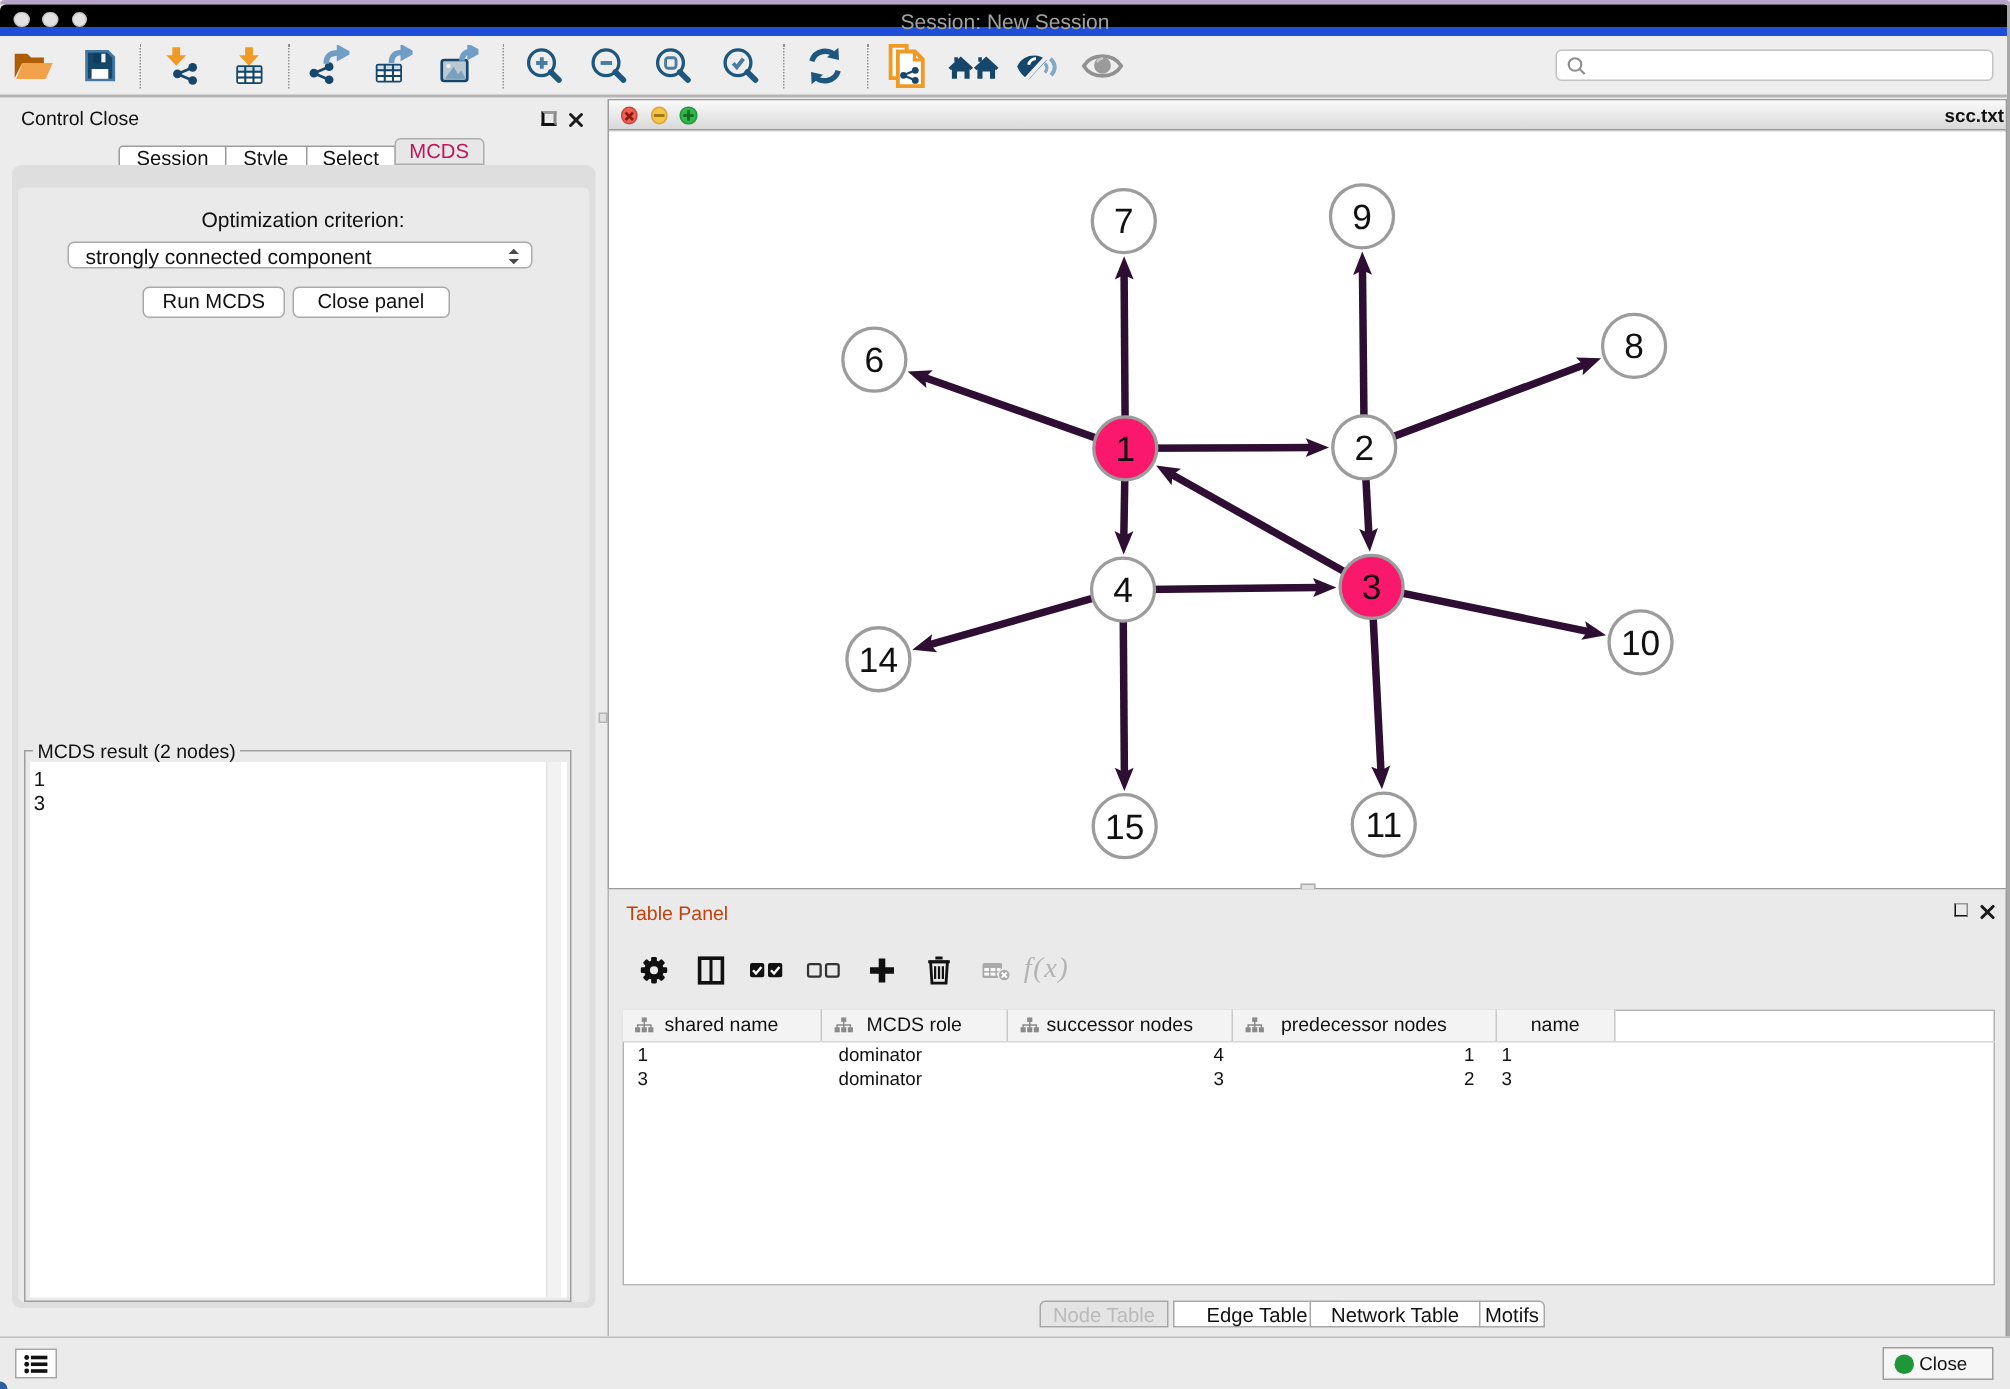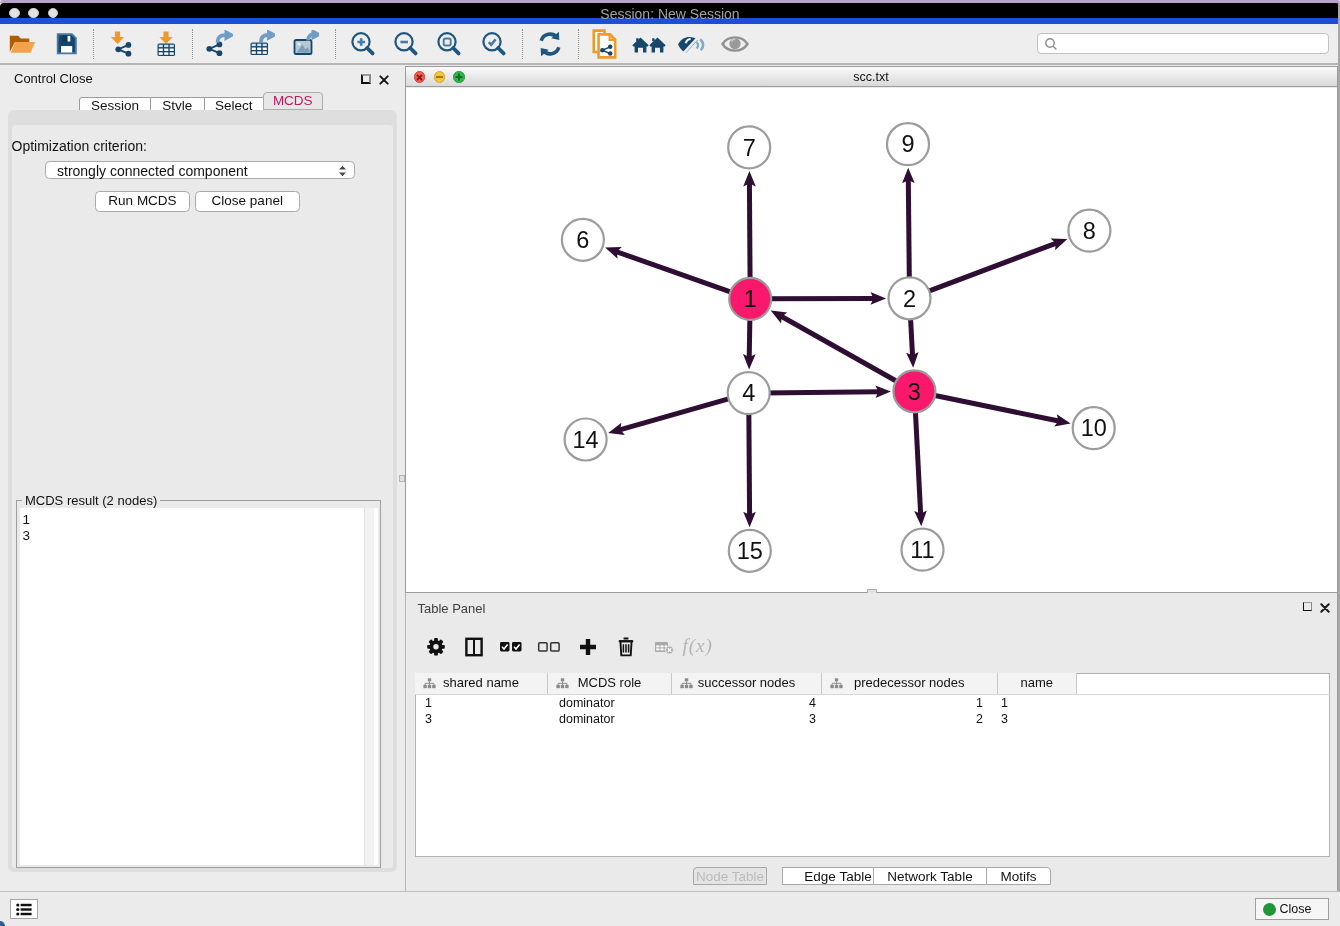--- a/index.html
+++ b/index.html
@@ -192,21 +192,21 @@
   </svg>
 
 <div class="tab" style="left:79px;top:96.5px;width:72px;border-radius:3px 0 0 0">Session</div>
 <div class="tab" style="left:150px;top:96.5px;width:54.5px">Style</div>
 <div class="tab" style="left:203.5px;top:96.5px;width:60.5px">Select</div>
 <div class="tab" style="left:263px;top:92px;width:59.5px;background:#e8e7e8;color:#be185d;border-radius:4px 4px 0 0;border-color:#aeadae">MCDS</div>
 
 <div class="abs" style="left:7.5px;top:109.5px;width:389px;height:762px;background:#dfdedf;border-radius:6px"></div>
 <div class="abs" style="left:11.5px;top:125px;width:381px;height:743px;background:#ebeaeb;border-radius:4px"></div>
 
-<div class="abs" style="left:11.5px;top:137.5px;width:381px;text-align:left;font-size:14px;color:#111">Optimization criterion:</div>
+<div class="abs" style="left:11.5px;top:137.5px;width:381px;text-align:center;font-size:14px;color:#111">Optimization criterion:</div>
 
 <div class="abs" style="left:45px;top:161px;width:309.5px;height:18px;background:#fff;border:1px solid #ababab;border-radius:4.5px">
   <div class="abs" style="left:11px;top:1px;font-size:14px;color:#111">strongly connected component</div>
   <svg class="abs" style="left:291px;top:2.5px" width="11" height="12" viewBox="0 0 11 12">
       <path d="M2,4.4 L5.5,0.8 L9,4.4 z M2,7.6 L5.5,11.2 L9,7.6 z" fill="#4a4a4a"></path>
     </svg>
 </div>
 
 <div class="abs" style="left:95px;top:191px;width:95px;height:20.5px;background:#fff;border:1px solid #a9a9a9;border-radius:4.5px;font-size:13.5px;color:#111;text-align:center;line-height:18.5px">Run MCDS</div>
 <div class="abs" style="left:195px;top:191px;width:104.5px;height:20.5px;background:#fff;border:1px solid #a9a9a9;border-radius:4.5px;font-size:13.5px;color:#111;text-align:center;line-height:18.5px">Close panel</div>
@@ -225,21 +225,21 @@
     <div class="abs" style="left:7.5px;top:4px;width:11.5px;height:11.5px;border-radius:50%;background:#ee5f55;border:1px solid #ce4437"></div>
     <svg class="abs" style="left:10px;top:6.5px" width="7" height="7" viewBox="0 0 7 7">
         <path d="M1,1 L6,6 M6,1 L1,6" stroke="#8c1a10" stroke-width="1.8"></path>
       </svg>
     <div class="abs" style="left:27.5px;top:4px;width:11.5px;height:11.5px;border-radius:50%;background:#f6c343;border:1px solid #d8a435"></div>
     <div class="abs" style="left:30px;top:9px;width:7px;height:2px;background:#9c7b16"></div>
     <div class="abs" style="left:47px;top:4px;width:11.5px;height:11.5px;border-radius:50%;background:#2eb94a;border:1px solid #21963a"></div>
     <svg class="abs" style="left:49px;top:6px" width="8" height="8" viewBox="0 0 8 8">
         <path d="M4,0.5 V7.5 M0.5,4 H7.5" stroke="#156e23" stroke-width="2"></path>
       </svg>
-    <div class="abs" style="left:0;top:3px;width:930px;text-align:center;font-size:12.5px;font-weight:normal;color:#111">scc.txt</div>
+    <div class="abs" style="left:0;top:3px;width:930px;text-align:right;font-size:12.5px;font-weight:bold;color:#111">scc.txt</div>
   </div>
   <div class="abs" style="left:0;top:21px;width:930.5px;height:503.5px;background:#fff">
     <svg width="930" height="503" viewBox="0 0 930 503" style="position:absolute;left:0;top:0">
         <line x1="344.2" y1="210.9" x2="343.4" y2="93.9" stroke="#2f0e33" stroke-width="5"></line>
         <polygon points="343.4,82.9 349.8,98.4 343.4,95.4 337.2,98.4" fill="#2f0e33"></polygon>
         <line x1="344.2" y1="210.9" x2="209.4" y2="163.3" stroke="#2f0e33" stroke-width="5"></line>
         <polygon points="199.1,159.6 215.8,158.9 210.8,163.8 211.6,170.7" fill="#2f0e33"></polygon>
         <line x1="344.2" y1="210.9" x2="469.0" y2="210.4" stroke="#2f0e33" stroke-width="5"></line>
         <polygon points="480.0,210.4 464.5,216.7 467.5,210.4 464.5,204.1" fill="#2f0e33"></polygon>
         <line x1="344.2" y1="210.9" x2="343.2" y2="270.6" stroke="#2f0e33" stroke-width="5"></line>
@@ -286,21 +286,21 @@
         <text x="179.6" y="359.7" text-anchor="middle" font-size="23.5" fill="#111">14</text>
         <text x="343.8" y="471.0" text-anchor="middle" font-size="23.5" fill="#111">15</text>
         <text x="516.5" y="469.9" text-anchor="middle" font-size="23.5" fill="#111">11</text>
       </svg>
   </div>
   <div class="abs" style="left:461px;top:522px;width:10px;height:4.5px;background:#e2e2e2;border:1px solid #adadad"></div>
 </div>
 
 <div class="abs" style="left:405px;top:592.5px;width:932.5px;height:298.5px;background:#ebeaeb;border-left:1px solid #b5b5b5;border-right:1px solid #9c9c9c">
 </div>
-<div class="abs" style="left:417.5px;top:600.5px;font-size:13px;color:#404040">Table Panel</div>
+<div class="abs" style="left:417.5px;top:600.5px;font-size:13px;color:#c2410c">Table Panel</div>
 <div class="abs" style="left:1303px;top:601.5px;width:9px;height:9.5px;border:1.8px solid #111;border-right-color:#8a8a8a;border-top-color:#9a9a9a"></div>
 <svg class="abs" style="left:1319.5px;top:602.5px" width="10" height="10" viewBox="0 0 10 10">
     <path d="M1.3,1.3 L8.7,8.7 M8.7,1.3 L1.3,8.7" stroke="#1a1a1a" stroke-width="2" stroke-linecap="round"></path>
   </svg>
 <div class="ic" style="left:425.0px;top:636.0px;width:22px;height:22px">
     <svg viewBox="0 0 22 22">
       <circle cx="11" cy="10.8" r="6.6" fill="#111"></circle>
       <g transform="rotate(0 11 10.8)">
         <rect x="9.1" y="2" width="3.8" height="4.4" rx="0.9" fill="#111"></rect>
       </g>
@@ -413,24 +413,24 @@
 <div class="td" style="left:559px;top:696px">dominator</div>
 <div class="td" style="left:796px;top:696px;width:20px;text-align:right">4</div>
 <div class="td" style="left:963px;top:696px;width:20px;text-align:right">1</div>
 <div class="td" style="left:1001px;top:696px">1</div>
 <div class="td" style="left:425px;top:712px">3</div>
 <div class="td" style="left:559px;top:712px">dominator</div>
 <div class="td" style="left:796px;top:712px;width:20px;text-align:right">3</div>
 <div class="td" style="left:963px;top:712px;width:20px;text-align:right">2</div>
 <div class="td" style="left:1001px;top:712px">3</div>
 
-<div class="btab" style="left:693px;width:74px;background:#e5e4e5;color:#bbbabb;border-radius:4px 0 0 0">Node Table</div>
+<div class="btab" style="left:693px;width:86px;background:#e5e4e5;color:#bbbabb;border-radius:4px 0 0 0">Node Table</div>
 <div class="btab" style="left:782px;width:112px">Edge Table</div>
 <div class="btab" style="left:873px;width:114px">Network Table</div>
-<div class="btab" style="left:986px;width:65px;border-radius:0 4px 0 0">Motifs</div>
+<div class="btab" style="left:986px;width:44px;border-radius:0 4px 0 0">Motifs</div>
 
 <div class="abs" style="left:1338px;top:3px;width:2px;height:923px;background:#a8a8a8"></div>
 
 <div class="abs" style="left:0;top:891px;width:1340px;height:35px;background:#ebebeb;border-top:1px solid #bdbdbd"></div>
 <div class="abs" style="left:10px;top:899px;width:28px;height:19.5px;background:#fdfdfd;border:1px solid #a6a6a6">
   <svg style="position:absolute;left:5px;top:3px" width="16" height="13" viewBox="0 0 16 13">
       <circle cx="1.8" cy="2" r="1.6" fill="#111"></circle>
       <circle cx="1.8" cy="6.5" r="1.6" fill="#111"></circle>
       <circle cx="1.8" cy="11" r="1.6" fill="#111"></circle>
       <rect x="4.6" y="0.8" width="11" height="2.4" fill="#111"></rect>

